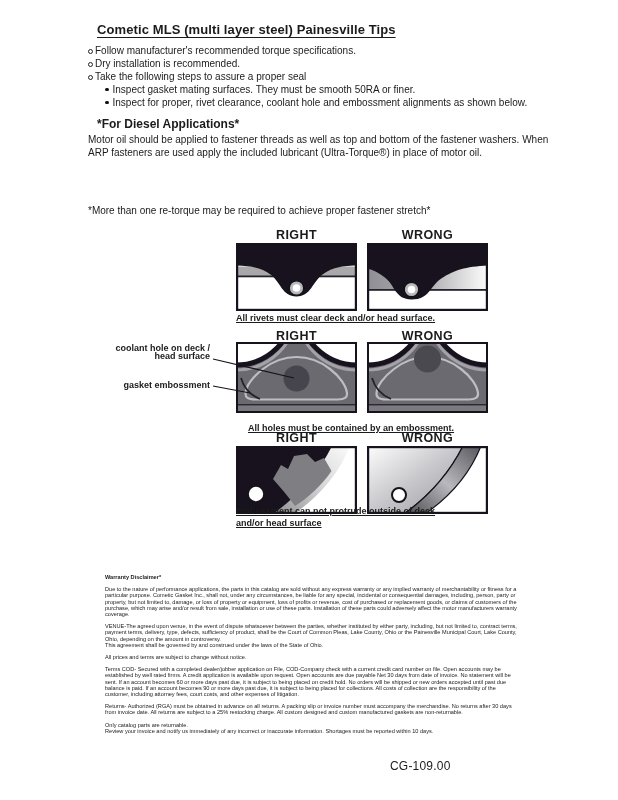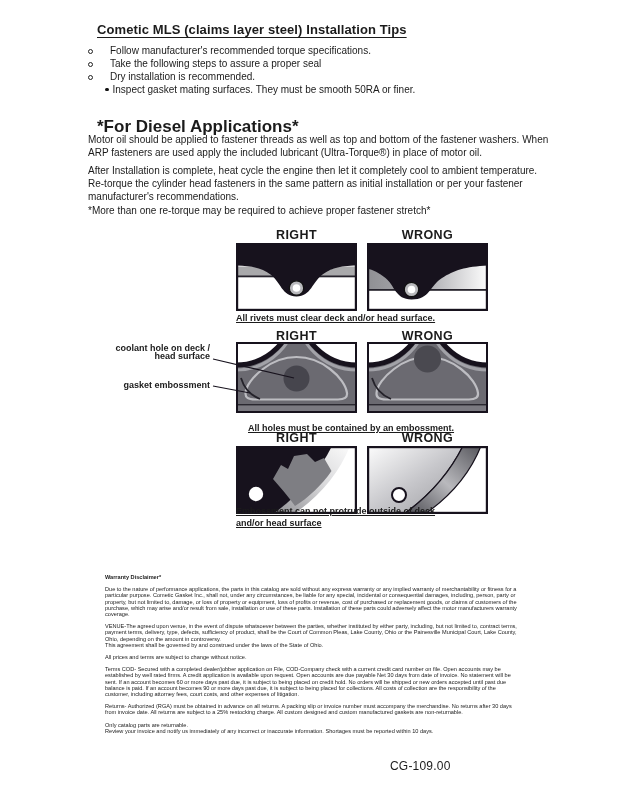--- a/index.html
+++ b/index.html
@@ -2,64 +2,67 @@
 <html><head>
 <meta charset="utf-8">
 <style>
   html,body{margin:0;padding:0;background:#fff;}
   .page{position:relative;width:618px;height:800px;background:#ffffff;overflow:hidden;
         font-family:"Liberation Sans",sans-serif;color:#1b1b1b;}
   .abs{position:absolute;}
   h1.title{margin:0;font-size:13px;font-weight:bold;text-decoration:underline;
            text-underline-offset:3px;letter-spacing:.1px;}
   .tips{font-size:10px;line-height:13px;}
-  .tiprow{display:flex;gap:17px;}
+  .tiprow{display:flex;gap:2px;}
   .tiprow.sub{padding-left:17px;gap:4px;}
   .blt-o{flex:none;width:3px;height:3px;border:1px solid #222;border-radius:50%;margin-top:4.5px;}
   .blt-f{flex:none;width:3.5px;height:3.5px;background:#111;border-radius:50%;margin-top:4.5px;}
-  h2.diesel-h{margin:0;font-size:17px;font-weight:bold;}
+  h2.diesel-h{margin:0;font-size:12px;font-weight:bold;}
   .body-p{margin:0;font-size:10px;line-height:13px;width:462px;}
   .fig-label{font-size:12.5px;font-weight:bold;letter-spacing:.4px;width:121px;text-align:center;}
   .caption{font-size:9px;font-weight:bold;line-height:11.5px;white-space:pre-line;text-decoration:underline;}
   .callout{font-size:9px;font-weight:bold;line-height:8px;text-align:right;width:110px;}
   .legal{width:414px;font-size:5.6px;line-height:6.2px;color:#222;}
   .legal p{margin:0 0 6px 0;white-space:pre-line;}
   .legal .lh{font-weight:bold;}
   .code{font-size:12px;letter-spacing:.2px;}
   svg.diag{display:block;}
 </style>
 </head>
 <body>
 
 <div class="page">
 
-  <h1 class="title abs" style="left:97px;top:22px;">Cometic MLS (claims layer steel) Installation Tips</h1>
+  <h1 class="title abs" style="left:97px;top:22px;">Cometic MLS (multi layer steel) Painesville Tips</h1>
 
   <div class="tips abs" style="left:88px;top:44px;width:470px;">
     <div class="tiprow">
       <span class="blt-o"></span>
       <span>Follow manufacturer's recommended torque specifications.</span>
     </div>
     <div class="tiprow">
       <span class="blt-o"></span>
-      <span>Take the following steps to assure a proper seal</span>
+      <span>Dry installation is recommended.</span>
     </div>
     <div class="tiprow">
       <span class="blt-o"></span>
-      <span>Dry installation is recommended.</span>
+      <span>Take the following steps to assure a proper seal</span>
     </div>
     <div class="tiprow sub">
       <span class="blt-f"></span>
       <span>Inspect gasket mating surfaces.  They must be smooth 50RA or finer.</span>
     </div>
+    <div class="tiprow sub">
+      <span class="blt-f"></span>
+      <span>Inspect for proper, rivet clearance, coolant hole and embossment alignments as shown below.</span>
+    </div>
   </div>
 
   <h2 class="diesel-h abs" style="left:97px;top:117px;">*For Diesel Applications*</h2>
   <p class="body-p abs" style="left:88px;top:133px;">Motor oil should be applied to fastener threads as well as top and bottom of the fastener washers. When ARP fasteners are used apply the included lubricant (Ultra-Torque®) in place of motor oil.</p>
-  <p class="body-p abs" style="left:88px;top:164px;">After Installation is complete, heat cycle the engine then let it completely cool to ambient temperature. Re-torque the cylinder head fasteners in the same pattern as initial installation or per your fastener manufacturer's recommendations.</p>
   <p class="body-p abs" style="left:88px;top:204px;">*More than one re-torque may be required to achieve proper fastener stretch*</p>
 
   <div class="fig-label abs" style="left:236px;top:228px;">RIGHT</div>
   <div class="fig-label abs" style="left:367px;top:228px;">WRONG</div>
 
   <svg class="diag abs" style="left:236px;top:243px;" width="121" height="68" viewBox="0 0 121 68">
     <rect width="121" height="68" fill="#ffffff"></rect>
     <rect x="0" y="23.5" width="121" height="9.5" fill="#a9a9ab"></rect>
     <rect x="0" y="32.5" width="121" height="1.8" fill="#26232c"></rect>
     <path d="M0,0 H121 V22.5 C102,23 95,25.5 86.5,31.5 C76.5,38.5 75,53.5 60.5,53.5

